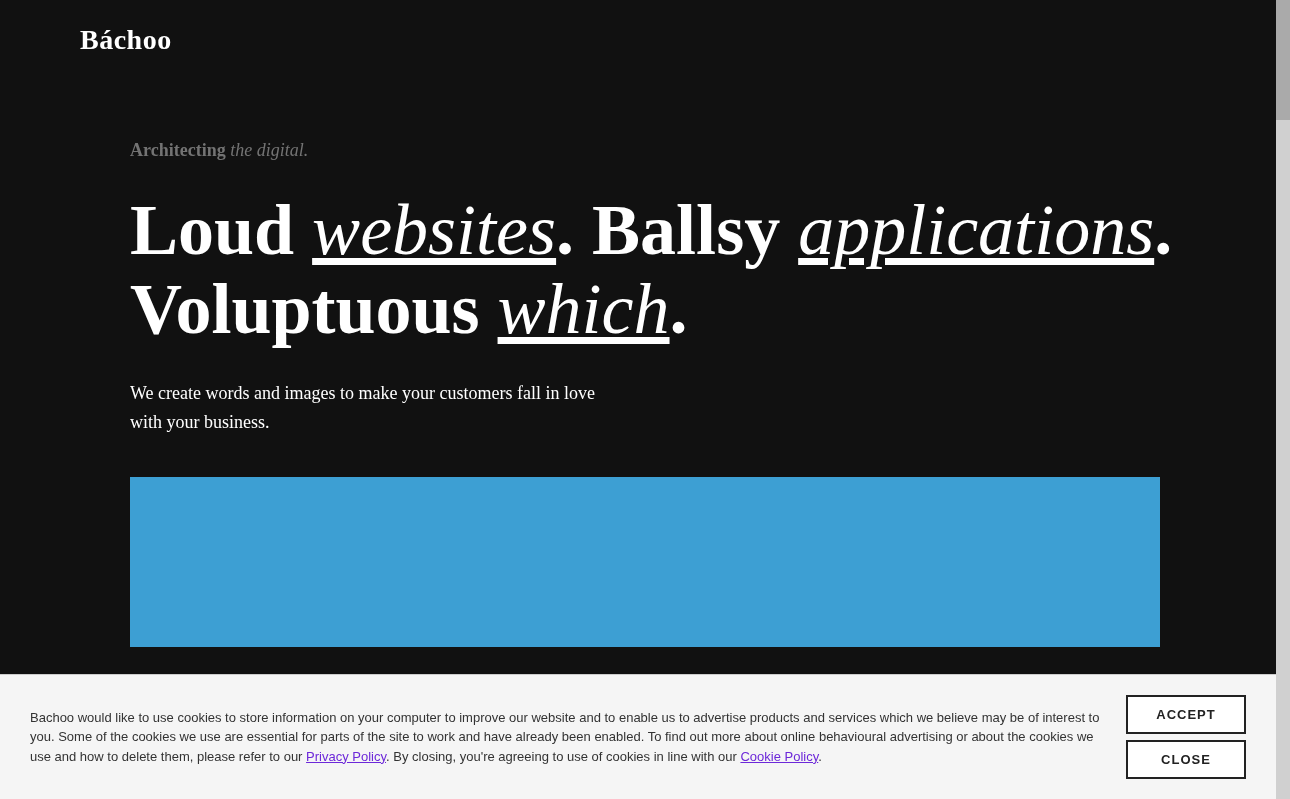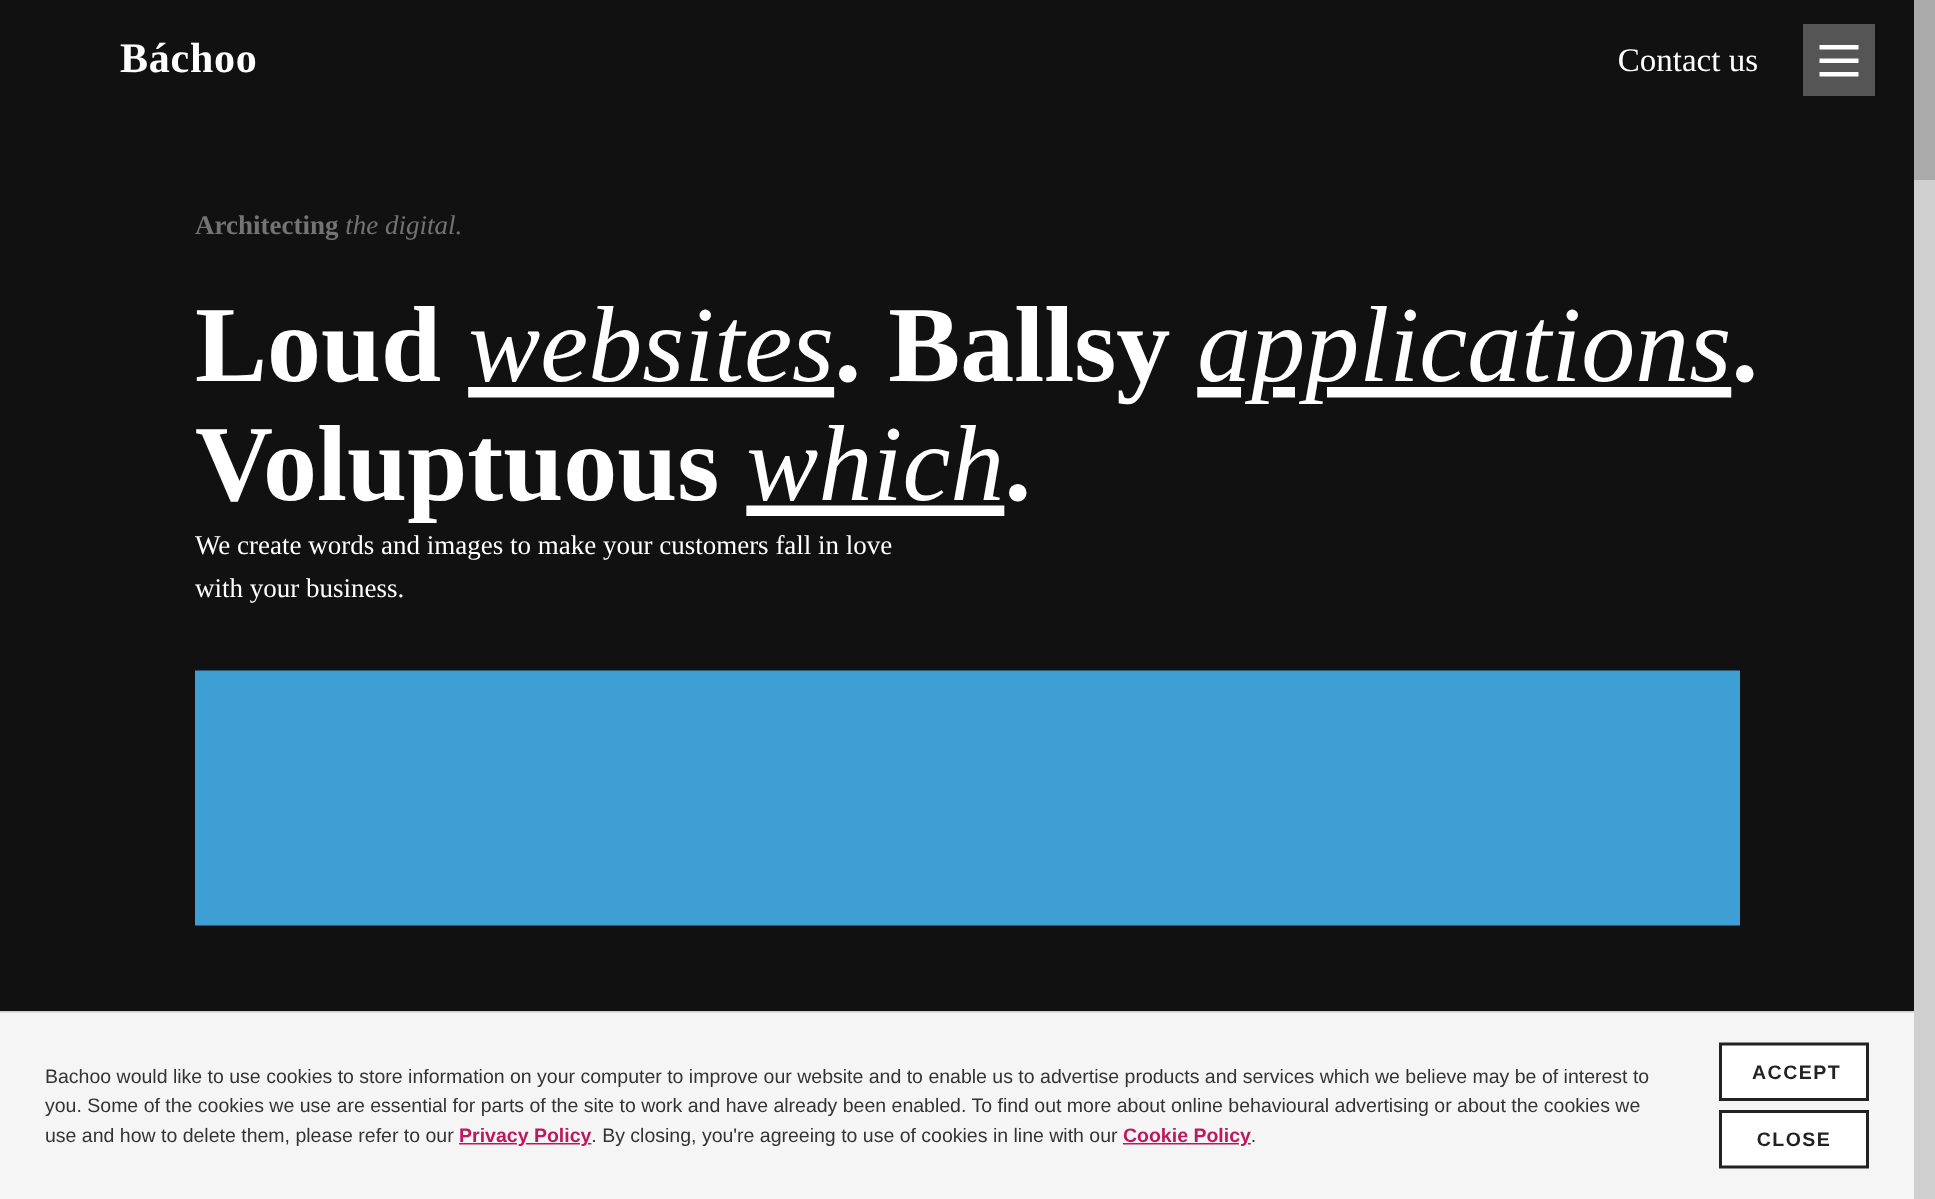--- a/index.html
+++ b/index.html
@@ -95,20 +95,21 @@
     .architecting em {
       font-style: italic;
       font-weight: normal;
     }
 
     .headline {
       font-size: 72px;
       line-height: 1.1;
       color: #fff;
       font-family: Georgia, serif;
+      margin-bottom: 30px;
       font-weight: bold;
     }
 
     .headline .italic-underline {
       font-style: italic;
       font-weight: normal;
       text-decoration: underline;
       text-underline-offset: 4px;
     }
 
@@ -145,45 +146,44 @@
 
     .cookie-text {
       font-size: 13px;
       color: #333;
       line-height: 1.5;
       max-width: 1070px;
       font-family: Arial, sans-serif;
     }
 
     .cookie-text a {
-      color: #be185d;
+      color: #6d28d9;
       text-decoration: underline;
       cursor: pointer;
-      font-weight: bold;
     }
 
     .cookie-buttons {
       display: flex;
       flex-direction: column;
       gap: 6px;
       min-width: 100px;
     }
 
     .cookie-btn {
       padding: 10px 20px;
       font-size: 13px;
       font-weight: bold;
       letter-spacing: 1px;
       border: 2px solid #222;
       background: #fff;
       color: #222;
       cursor: pointer;
       font-family: Arial, sans-serif;
       text-align: center;
-      width: 100px;
+      width: 120px;
     }
 
     
     .scrollbar-track {
       position: fixed;
       right: 0;
       top: 0;
       bottom: 0;
       width: 14px;
       background: #d0d0d0;
@@ -196,28 +196,20 @@
       width: 14px;
       height: 120px;
       background: #aaa;
     }
   </style>
 </head>
 <body>
 
 <nav>
   <span class="logo">Báchoo</span>
-  <div class="nav-right">
-    <a class="contact-link" href="#">Contact us</a>
-    <button class="menu-button">
-      <span></span>
-      <span></span>
-      <span></span>
-    </button>
-  </div>
 </nav>
 
 <section class="hero">
   <p class="architecting">
     <strong>Architecting</strong><em> the digital.</em>
   </p>
 
   <div class="headline">
     <div>
       <span>Loud </span><span class="italic-underline">websites</span><span>. </span><span>Ballsy </span><span class="italic-underline">applications</span><span>.</span>

